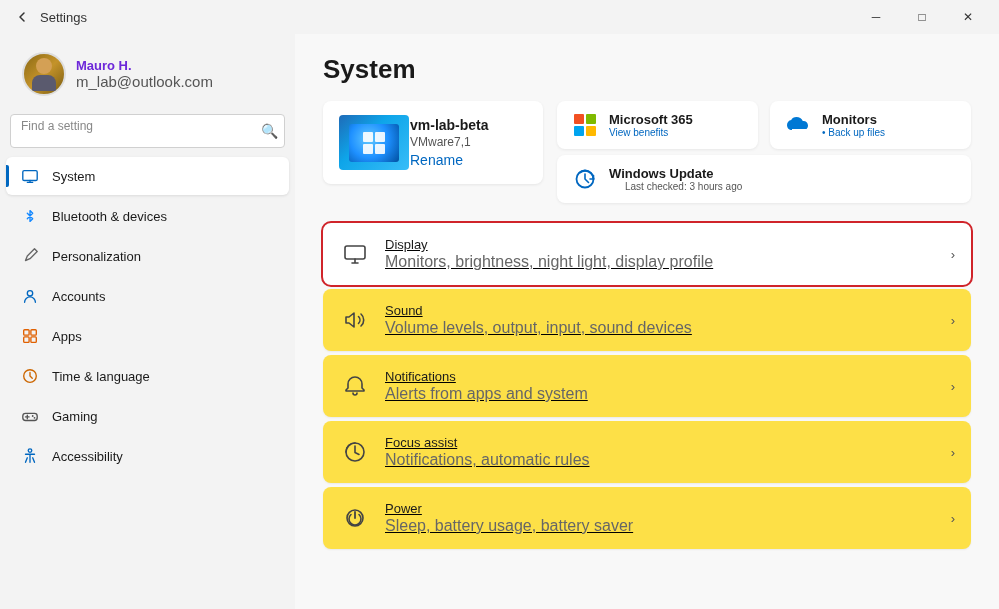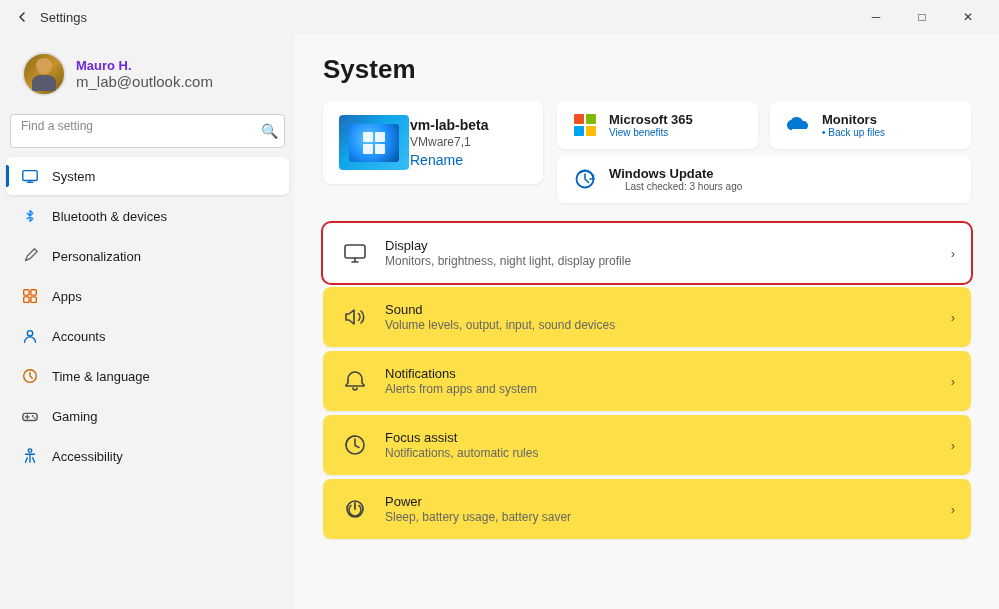--- a/index.html
+++ b/index.html
@@ -354,28 +354,29 @@
       height: 32px;
       display: flex;
       align-items: center;
       justify-content: center;
       flex-shrink: 0;
       color: #444;
     }
 
     .settings-item-text {
       flex: 1;
+      text-decoration: underline;
     }
     .settings-item-title {
       font-size: 13px;
       font-weight: 500;
       color: #1a1a1a;
     }
     .settings-item-sub {
-      font-size: 12px;
+      font-size: 16px;
       color: #666;
       margin-top: 1px;
     }
 
     .settings-chevron {
       color: #555;
       font-size: 13px;
     }
 
     
@@ -448,37 +449,37 @@
         <svg viewBox="0 0 20 20" fill="none" xmlns="http://www.w3.org/2000/svg">
           <path d="M5 15l2-5 8-8 3 3-8 8-5 2z" stroke="#666" stroke-width="1.5" stroke-linejoin="round"></path>
         </svg>
       </div>
       <span class="nav-label">Personalization</span>
     </div>
 
     <div class="nav-item">
       <div class="nav-icon">
         <svg viewBox="0 0 20 20" fill="none" xmlns="http://www.w3.org/2000/svg">
+          <circle cx="10" cy="7" r="3" stroke="#0067c0" stroke-width="1.5"></circle>
+          <path d="M4 17c0-3.3 2.7-6 6-6s6 2.7 6 6" stroke="#0067c0" stroke-width="1.5" stroke-linecap="round"></path>
+        </svg>
+      </div>
+      <span class="nav-label">Accounts</span>
+    </div>
+
+    <div class="nav-item">
+      <div class="nav-icon">
+        <svg viewBox="0 0 20 20" fill="none" xmlns="http://www.w3.org/2000/svg">
           <rect x="3" y="3" width="6" height="6" rx="1" stroke="#e06000" stroke-width="1.5"></rect>
           <rect x="11" y="3" width="6" height="6" rx="1" stroke="#e06000" stroke-width="1.5"></rect>
           <rect x="3" y="11" width="6" height="6" rx="1" stroke="#e06000" stroke-width="1.5"></rect>
           <rect x="11" y="11" width="6" height="6" rx="1" stroke="#e06000" stroke-width="1.5"></rect>
         </svg>
       </div>
       <span class="nav-label">Apps</span>
-    </div>
-
-    <div class="nav-item">
-      <div class="nav-icon">
-        <svg viewBox="0 0 20 20" fill="none" xmlns="http://www.w3.org/2000/svg">
-          <circle cx="10" cy="7" r="3" stroke="#0067c0" stroke-width="1.5"></circle>
-          <path d="M4 17c0-3.3 2.7-6 6-6s6 2.7 6 6" stroke="#0067c0" stroke-width="1.5" stroke-linecap="round"></path>
-        </svg>
-      </div>
-      <span class="nav-label">Accounts</span>
     </div>
 
     <div class="nav-item">
       <div class="nav-icon">
         <svg viewBox="0 0 20 20" fill="none" xmlns="http://www.w3.org/2000/svg">
           <circle cx="10" cy="10" r="7" stroke="#cc6600" stroke-width="1.5"></circle>
           <path d="M10 6v4l2.5 2.5" stroke="#cc6600" stroke-width="1.5" stroke-linecap="round" stroke-linejoin="round"></path>
         </svg>
       </div>
       <span class="nav-label">Time &amp; language</span>

